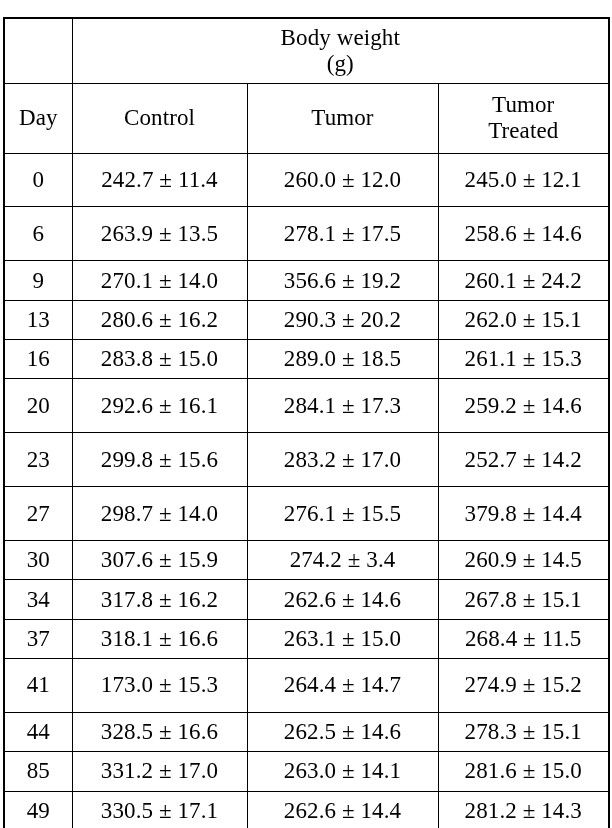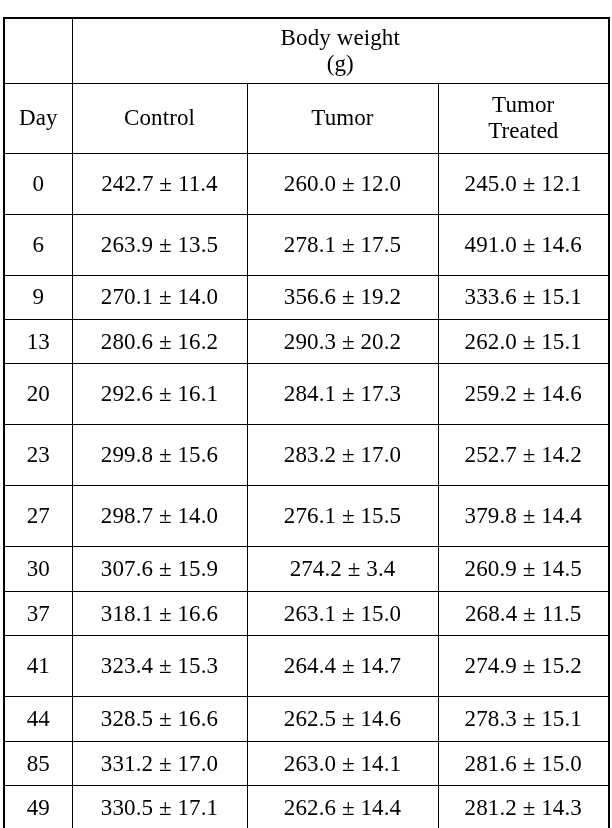--- a/index.html
+++ b/index.html
@@ -147,34 +147,40 @@
         <tr class="r-tall">
           <td class="cell-day">0</td>
           <td class="cell-val">242.7 ± 11.4</td>
           <td class="cell-val">260.0 ± 12.0</td>
           <td class="cell-val">245.0 ± 12.1</td>
         </tr>
         <tr class="r-tall">
           <td class="cell-day">6</td>
           <td class="cell-val">263.9 ± 13.5</td>
           <td class="cell-val">278.1 ± 17.5</td>
-          <td class="cell-val">491.0 ± 14.6</td>
+          <td class="cell-val">258.6 ± 14.6</td>
         </tr>
         <tr class="r-short">
           <td class="cell-day">9</td>
           <td class="cell-val">270.1 ± 14.0</td>
           <td class="cell-val">356.6 ± 19.2</td>
-          <td class="cell-val">333.6 ± 15.1</td>
+          <td class="cell-val">260.1 ± 24.2</td>
         </tr>
         <tr class="r-short">
           <td class="cell-day">13</td>
           <td class="cell-val">280.6 ± 16.2</td>
           <td class="cell-val">290.3 ± 20.2</td>
           <td class="cell-val">262.0 ± 15.1</td>
         </tr>
+        <tr class="r-short">
+          <td class="cell-day">16</td>
+          <td class="cell-val">283.8 ± 15.0</td>
+          <td class="cell-val">289.0 ± 18.5</td>
+          <td class="cell-val">261.1 ± 15.3</td>
+        </tr>
         <tr class="r-tall">
           <td class="cell-day">20</td>
           <td class="cell-val">292.6 ± 16.1</td>
           <td class="cell-val">284.1 ± 17.3</td>
           <td class="cell-val">259.2 ± 14.6</td>
         </tr>
         <tr class="r-tall">
           <td class="cell-day">23</td>
           <td class="cell-val">299.8 ± 15.6</td>
           <td class="cell-val">283.2 ± 17.0</td>
@@ -186,28 +192,34 @@
           <td class="cell-val">276.1 ± 15.5</td>
           <td class="cell-val">379.8 ± 14.4</td>
         </tr>
         <tr class="r-short">
           <td class="cell-day">30</td>
           <td class="cell-val">307.6 ± 15.9</td>
           <td class="cell-val">274.2 ± 3.4</td>
           <td class="cell-val">260.9 ± 14.5</td>
         </tr>
         <tr class="r-short">
+          <td class="cell-day">34</td>
+          <td class="cell-val">317.8 ± 16.2</td>
+          <td class="cell-val">262.6 ± 14.6</td>
+          <td class="cell-val">267.8 ± 15.1</td>
+        </tr>
+        <tr class="r-short">
           <td class="cell-day">37</td>
           <td class="cell-val">318.1 ± 16.6</td>
           <td class="cell-val">263.1 ± 15.0</td>
           <td class="cell-val">268.4 ± 11.5</td>
         </tr>
         <tr class="r-tall">
           <td class="cell-day">41</td>
-          <td class="cell-val">323.4 ± 15.3</td>
+          <td class="cell-val">173.0 ± 15.3</td>
           <td class="cell-val">264.4 ± 14.7</td>
           <td class="cell-val">274.9 ± 15.2</td>
         </tr>
         <tr class="r-short">
           <td class="cell-day">44</td>
           <td class="cell-val">328.5 ± 16.6</td>
           <td class="cell-val">262.5 ± 14.6</td>
           <td class="cell-val">278.3 ± 15.1</td>
         </tr>
         <tr class="r-short">

